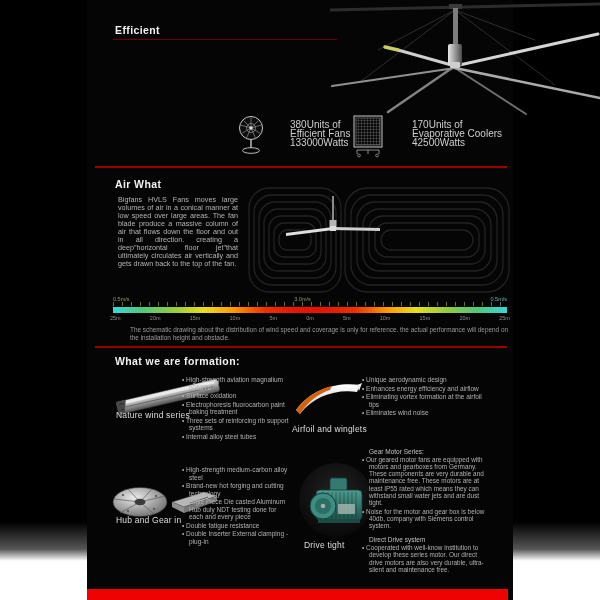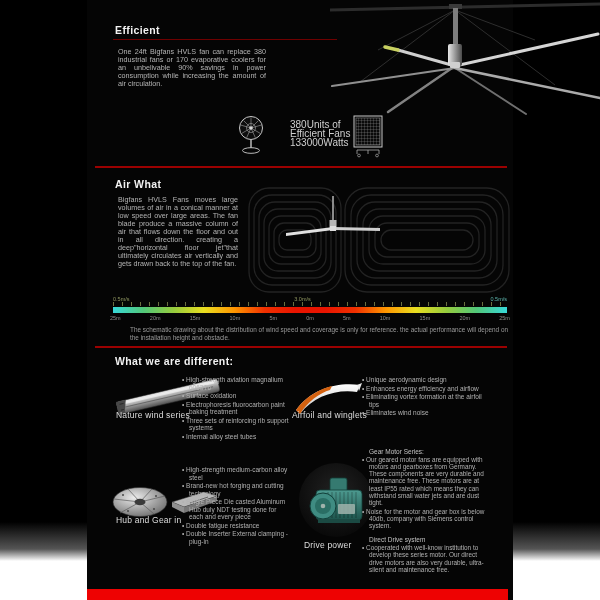--- a/index.html
+++ b/index.html
@@ -45,21 +45,20 @@
 </head>
 <body>
 
 <div id="canvas">
   <div id="margin-left" class="margin-strip"></div>
   <div id="margin-right" class="margin-strip"></div>
   <div id="page"></div>
 
   <div class="h1" style="left:115px;top:24px">Efficient</div>
   <div class="rule rule-thin" style="left:113px;top:39px;width:224px"></div>
-  <div class="para" style="left:118px;top:48px;width:148px">One 24ft Bigfans HVLS fan can replace 380 industrial fans or 170 evaporative coolers for an unbelivable 90% savings in power consumption while increasing the amount of air circulation.</div>
 
   <svg class="art" style="left:330px;top:0" width="270" height="115" viewBox="0 0 270 115">
     <defs>
       <linearGradient id="fanG" x1="0" y1="0" x2="1" y2="0">
         <stop offset="0" stop-color="#e8e8e8"></stop>
           <stop offset=".5" stop-color="#9a9a9a"></stop>
           <stop offset="1" stop-color="#4a4a4a"></stop>
       </linearGradient>
     </defs>
     <path d="M0,10 L270,4" stroke="#2c2c2c" stroke-width="3" fill="none"></path>
@@ -97,20 +96,25 @@
       <pattern id="meshP" width="3" height="3" patternUnits="userSpaceOnUse">
         <path d="M0,0 H3 M0,0 V3" stroke="#9a9a9a" stroke-width="0.5"></path>
       </pattern>
     </defs>
     <rect x="2" y="2" width="28" height="31" fill="#0a0a0a" stroke="#c8c8c8" stroke-width="1"></rect>
     <rect x="4" y="4" width="24" height="27" fill="url(#meshP)" stroke="#9a9a9a" stroke-width="0.5"></rect>
     <path d="M5,36 H27 M5,36 V40 M16,36 V40 M27,36 V40" stroke="#aaa" stroke-width="0.8" fill="none"></path>
     <circle cx="7" cy="41.5" r="1.4" fill="none" stroke="#aaa" stroke-width="0.7"></circle>
     <circle cx="25" cy="41.5" r="1.4" fill="none" stroke="#aaa" stroke-width="0.7"></circle>
   </svg>
+  <div class="stat" style="left:392px;top:120px">
+    <div>170Units of</div>
+    <div>Evaporative Coolers</div>
+    <div>42500Watts</div>
+  </div>
 
   <div class="rule" style="left:95px;top:166px;width:412px"></div>
   <div class="h1" style="left:115px;top:178px">Air What</div>
   <div class="para" style="left:118px;top:196px;width:120px">Bigfans HVLS Fans moves large volumes of air in a conical manner at low speed over large areas. The fan blade produce a massive column of air that flows down the floor and out in all direction. creating a deep"horizontal floor jet"that ultimately circulates air vertically and gets drawn back to the top of the fan.</div>
 
   <svg class="art" style="left:240px;top:182px" width="275" height="118" viewBox="0 0 275 118">
     <g fill="none" stroke="#232323" stroke-width="1.3">
       <rect x="9" y="6" width="92" height="104" rx="20"></rect>
       <rect x="14" y="13" width="82" height="90" rx="18"></rect>
       <rect x="19" y="20" width="72" height="76" rx="16"></rect>
@@ -149,21 +153,21 @@
     <span>0m</span>
     <span>5m</span>
     <span>10m</span>
     <span>15m</span>
     <span>20m</span>
     <span>25m</span>
   </div>
   <div id="scale-caption">The schematic drawing about the distribution of wind speed and coverage is only for reference. the actual performance will depend on the installation height and obstacle.</div>
 
   <div class="rule" style="left:95px;top:346px;width:412px"></div>
-  <div class="h1" style="left:115px;top:355px">What we are different:</div>
+  <div class="h1" style="left:115px;top:355px">What we are formation:</div>
 
   <svg class="art" style="left:110px;top:372px" width="118" height="44" viewBox="0 0 118 44">
     <defs>
       <linearGradient id="extG" x1="0" y1="0" x2="0" y2="1">
         <stop offset="0" stop-color="#f2f2f2"></stop>
           <stop offset=".45" stop-color="#a8a8a8"></stop>
           <stop offset="1" stop-color="#4f4f4f"></stop>
       </linearGradient>
     </defs>
     <g transform="rotate(-13 59 24)">
@@ -187,21 +191,21 @@
     <defs>
       <linearGradient id="afG" x1="0" y1="0" x2="0" y2="1">
         <stop offset="0" stop-color="#ffffff"></stop>
           <stop offset="1" stop-color="#c2c2c2"></stop>
       </linearGradient>
     </defs>
     <path d="M6,36 C22,14 48,8 70,11 L67,18 C46,15 24,22 10,40 Z" fill="url(#afG)"></path>
     <path d="M6,36 C16,22 30,15 42,12 L40,16 C30,19 18,27 10,40 Z" fill="#d4610f"></path>
     <polygon points="67,11 72,9 69,17" fill="#ededed"></polygon>
   </svg>
-  <div class="fcaption" style="left:292px;top:410px">Airfoil and winglets</div>
+  <div class="fcaption" style="left:292px;top:424px">Airfoil and winglets</div>
   <ul class="blist" style="left:362px;top:376px;width:128px">
     <li>Unique aerodynamic design</li>
     <li>Enhances energy efficiency and airflow</li>
     <li>Eliminating vortex formation at the airfoil tips</li>
     <li>Eliminates wind noise</li>
   </ul>
 
   <svg class="art" style="left:110px;top:482px" width="114" height="38" viewBox="0 0 114 38">
     <defs>
       <radialGradient id="hubG" cx="0.4" cy="0.35" r="0.8">
@@ -244,21 +248,21 @@
     <circle cx="38" cy="38" r="37" fill="url(#motBg)"></circle>
     <rect x="32" y="16" width="17" height="14" rx="2" fill="#357a70" stroke="#113f39" stroke-width="0.8"></rect>
     <rect x="18" y="28" width="46" height="30" rx="4" fill="url(#motG)" stroke="#113f39" stroke-width="0.8"></rect>
     <path d="M30,30 V56 M34,30 V56 M38,30 V56 M42,30 V56 M46,30 V56 M50,30 V56 M54,30 V56 M58,30 V56" stroke="rgba(0,0,0,0.3)" stroke-width="1"></path>
     <circle cx="25" cy="44" r="13" fill="#3f8c82" stroke="#113f39" stroke-width="1"></circle>
     <circle cx="25" cy="44" r="8" fill="#2a6e64"></circle>
     <circle cx="25" cy="44" r="2.3" fill="#9fb3ac"></circle>
     <rect x="40" y="42" width="17" height="10" rx="1" fill="#9fb3ac" opacity="0.85"></rect>
     <rect x="20" y="57" width="42" height="4" fill="#1b4a43"></rect>
   </svg>
-  <div class="fcaption" style="left:304px;top:540px">Drive power</div>
+  <div class="fcaption" style="left:304px;top:540px">Drive tight</div>
   <div id="drive-col">
     <div class="group">
       <div class="group-heading">Gear Motor Series:</div>
       <ul>
         <li>Our geared motor fans are equipped with motors and gearboxes from Germany. These components are very durable and maintenance free. These motors are at least IP55 rated which means they can withstand small water jets and are dust tight.</li>
         <li>Noise for the motor and gear box is below 40db, company with Siemens control system.</li>
       </ul>
     </div>
     <div class="group">
       <div class="group-heading">Direct Drive system</div>

